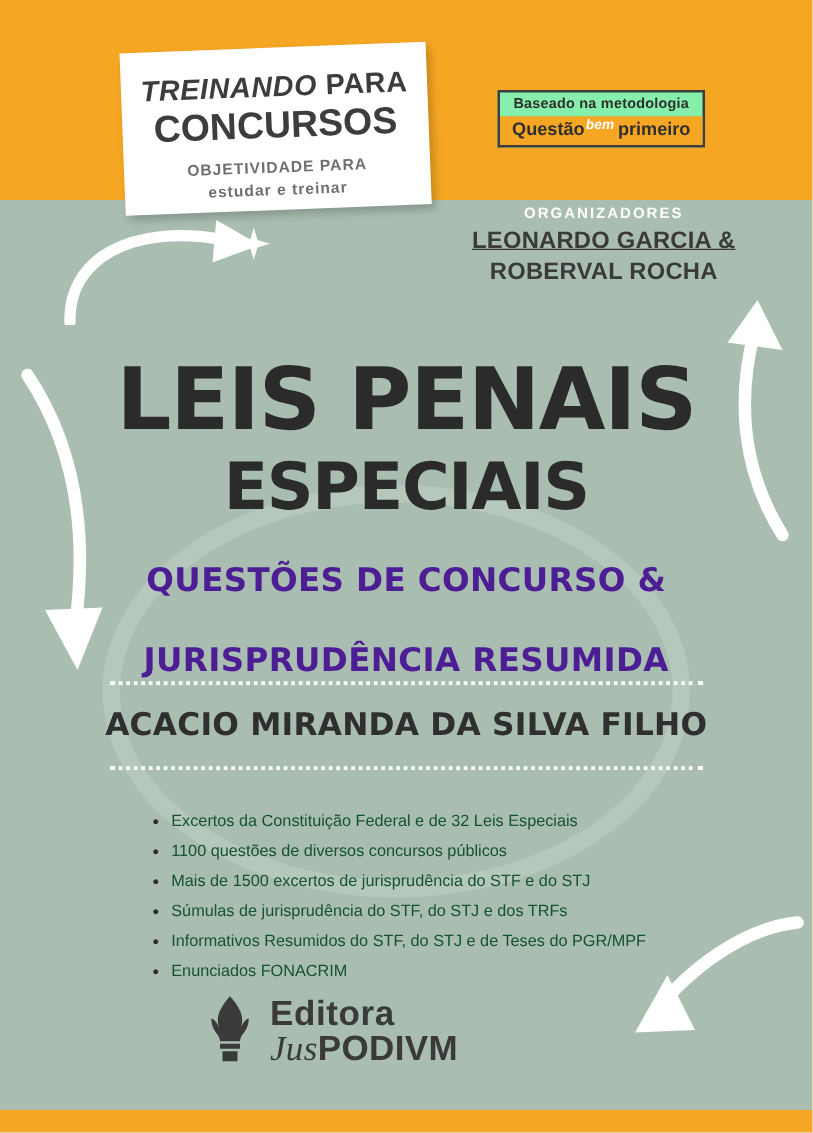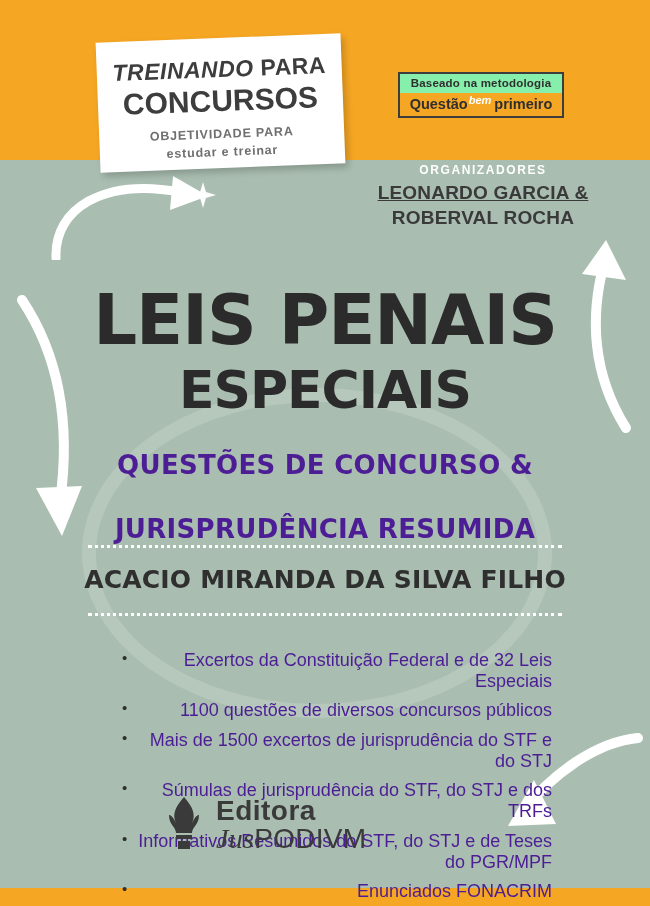--- a/index.html
+++ b/index.html
@@ -216,27 +216,26 @@
   }
 
   
   .bullets {
     position: absolute;
     left: 122px;
     top: 650px;
     width: 430px;
   }
   .bullets .item {
-    font-size: 18px;
-    color: #4c1d95;
+    font-size: 13px;
+    color: #14532d;
     margin-bottom: 9px;
     line-height: 1.15;
     position: relative;
     padding-left: 15px;
-    text-align: right;
   }
   .bullets .item::before {
     content: "•";
     position: absolute;
     left: 0;
     top: -1px;
     font-size: 15px;
     color: #2f2f2f;
   }
 
@@ -269,21 +268,21 @@
     letter-spacing: 0.5px;
     line-height: 1;
   }
   .logo-text .t2 {
     font-size: 28px;
     color: #3a3a3a;
     line-height: 1;
     letter-spacing: 0.3px;
   }
   .logo-text .t2 i { font-family: "Liberation Serif", serif; }
-  .logo-text .t2 b { font-weight: normal; }
+  .logo-text .t2 b { font-weight: bold; }
   .site {
     position: absolute;
     left: 0;
     top: 857px;
     width: 650px;
     text-align: center;
     font-size: 11.5px;
     color: #3a3a3a;
   }
 

